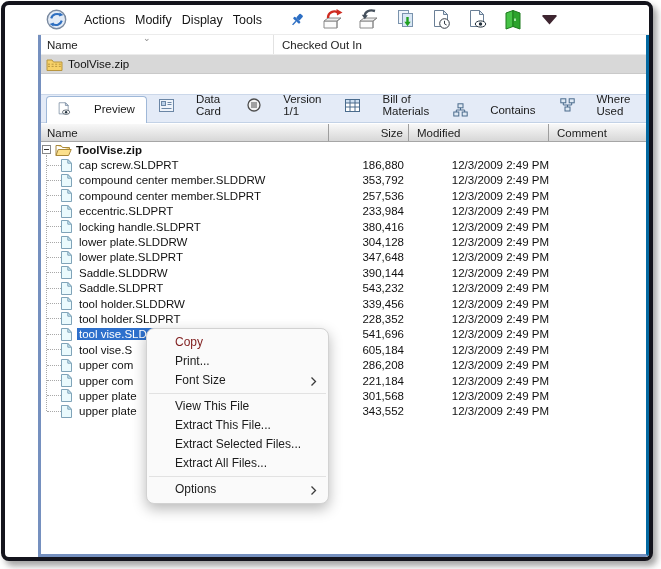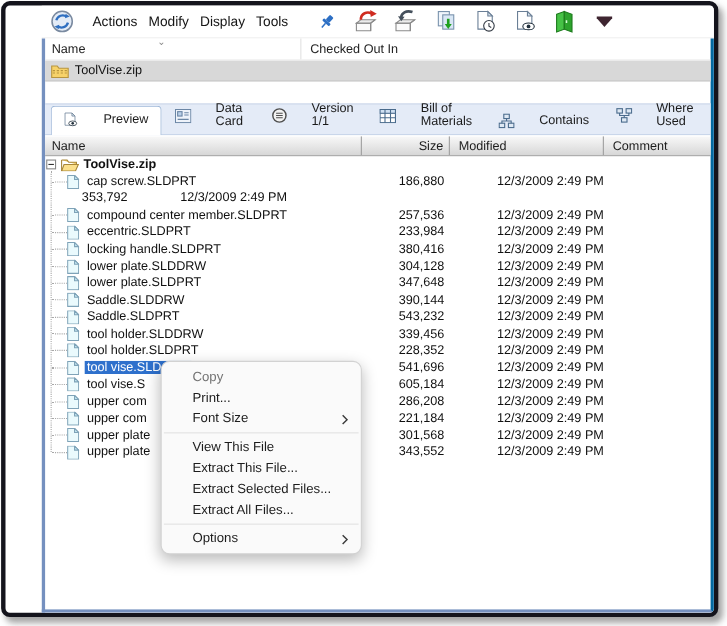--- a/index.html
+++ b/index.html
@@ -57,21 +57,21 @@
   .rooticon{margin-left:4px;margin-right:4px;display:flex;flex:none;}
   .stub{width:14px;margin-left:6px;border-top:1px dotted #a8a8a8;flex:none;}
   .ficon{display:flex;flex:none;margin-right:5px;}
   .fname{padding:0 2px;}
   .fname.sel{background:#2e70cc;color:#fff;}
   
   .cmenu{position:absolute;left:105px;top:293px;width:183px;box-sizing:border-box;
     background:#fafafa;border:1px solid #d2d2d2;border-radius:8px;padding:4px 0;
     box-shadow:0 5px 14px rgba(0,0,0,.28);font-size:12px;color:#1c1c1c;z-index:20;}
   .cm-item{height:19px;line-height:19px;padding-left:28px;position:relative;cursor:default;}
-  .cm-item.disabled{color:#737373;}
+  .cm-item.disabled{color:#7f1d1d;}
   .cm-sep{height:1px;background:#e2e2e2;margin:3px 2px;}
   .cm-arrow{position:absolute;right:11px;top:3px;}
 </style>
 </head>
 <body>
 
 <div class="window">
 
   <div class="toolbar">
     <span class="logo">
@@ -281,20 +281,30 @@
                 </svg>
               </span>
       <span class="fname">cap screw.SLDPRT</span>
     </div>
     <div class="c-size">186,880</div>
     <div class="c-mod">12/3/2009 2:49 PM</div>
     <div class="c-com"></div>
   </div>
 
   <div class="trow">
+    <div class="c-name">
+      <span class="stub"></span>
+      <span class="ficon">
+                <svg width="11" height="13" viewBox="0 0 11 13">
+                  <path d="M0.5 0.5 h6.3 l3.7 3.7 v8.3 h-10 z" fill="#eafafd" stroke="#7fa3b8"></path>
+                  <path d="M6.8 0.5 l3.7 3.7 h-3.7 z" fill="#c9ecf6" stroke="#7fa3b8"></path>
+                </svg>
+              </span>
+      <span class="fname">compound center member.SLDDRW</span>
+    </div>
     <div class="c-size">353,792</div>
     <div class="c-mod">12/3/2009 2:49 PM</div>
     <div class="c-com"></div>
   </div>
 
   <div class="trow">
     <div class="c-name">
       <span class="stub"></span>
       <span class="ficon">
                 <svg width="11" height="13" viewBox="0 0 11 13">

